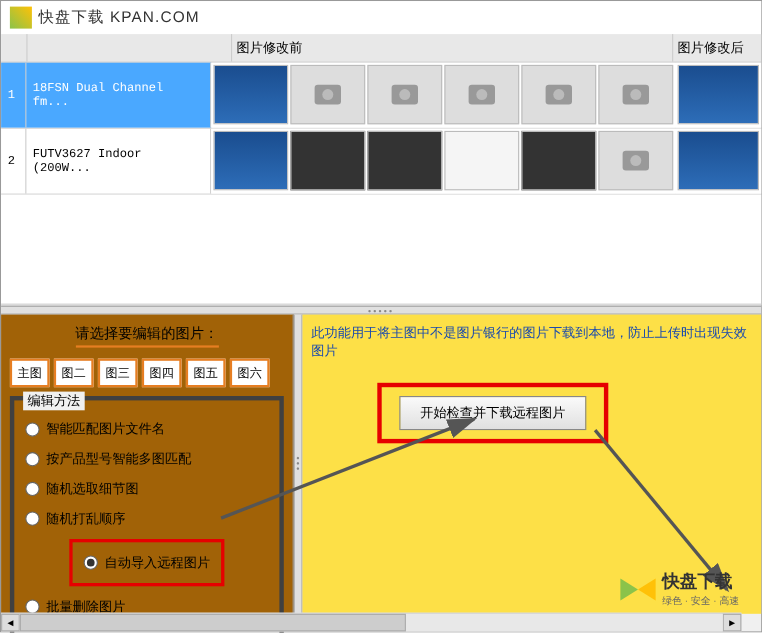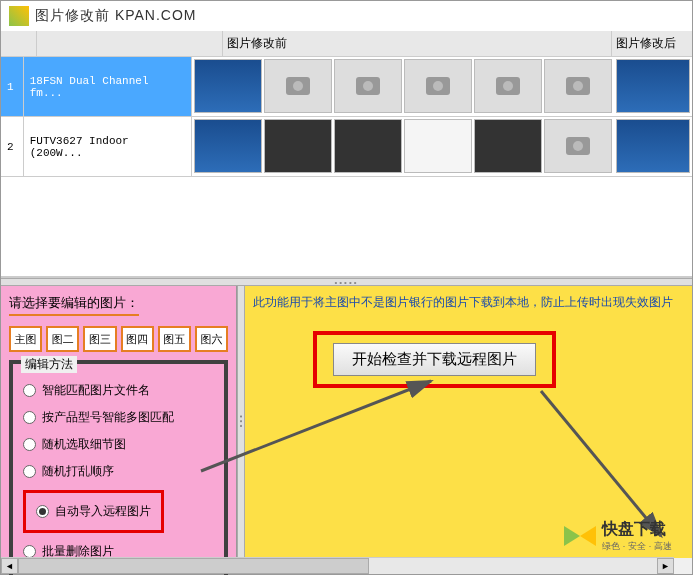--- a/index.html
+++ b/index.html
@@ -2,55 +2,55 @@
 <html><head>
 <meta charset="utf-8">
 <style>
 * { box-sizing: border-box; margin: 0; padding: 0; }
 body { font-family: "Microsoft YaHei", SimSun, Arial, sans-serif; font-size: 12px; background: #fff; width: 693px; height: 575px; overflow: hidden; position: relative; }
 .window { width: 100%; height: 100%; border: 1px solid #999; background: #f0f0f0; position: relative; }
 .titlebar { height: 30px; background: #fff; display: flex; align-items: center; padding: 0 8px; font-size: 14px; }
 .logo-small { width: 20px; height: 20px; background: linear-gradient(45deg,#8bc34a,#ffc107); margin-right: 6px; }
 .titlebar-text { color: #333; letter-spacing: 1px; }
 .top-section { background: #fff; border-bottom: 1px solid #ccc; }
-.header-row { display: flex; background: #e8e8e8; border-bottom: 1px solid #ccc; font-size: 12px; padding-left: 12px; }
+.header-row { display: flex; background: #e8e8e8; border-bottom: 1px solid #ccc; font-size: 12px; }
 .col-idx { width: 24px; border-right: 1px solid #ccc; padding: 4px; }
 .col-name { width: 186px; border-right: 1px solid #ccc; padding: 4px; }
 .col-before { flex: 1; border-right: 1px solid #ccc; padding: 4px; }
 .col-after { width: 80px; padding: 4px; }
 .data-row { display: flex; border-bottom: 1px solid #ccc; height: 60px; }
 .data-row .col-idx, .data-row .col-name { display: flex; align-items: center; padding-left: 6px; font-family: "Courier New", monospace; font-size: 11px; }
 .row-selected .col-idx, .row-selected .col-name { background: #4aa8ff; color: #fff; }
 .thumbs { flex: 1; display: flex; gap: 2px; padding: 2px; background: #fff; }
 .thumb { width: 68px; height: 54px; background: #ddd; border: 1px solid #bbb; display: flex; align-items: center; justify-content: center; position: relative; }
 .thumb.photo { background: linear-gradient(#1a4d8f,#2d6db8); }
 .thumb.device { background: #333; }
 .thumb.device2 { background: #f5f5f5; }
 .cam-icon { width: 24px; height: 18px; background: #999; border-radius: 3px; position: relative; }
 .cam-icon::before { content: ''; position: absolute; width: 10px; height: 10px; background: #bbb; border-radius: 50%; top: 4px; left: 7px; }
 .thumb-after { width: 78px; padding: 2px; background: #fff; }
 .thumb-after .thumb { width: 74px; }
 .splitter-h { height: 8px; background: #e0e0e0; border-top: 1px solid #aaa; border-bottom: 1px solid #aaa; display: flex; align-items: center; justify-content: center; }
 .splitter-dots { color: #888; letter-spacing: 2px; font-size: 8px; }
 .bottom-section { display: flex; height: 272px; }
-.left-panel { width: 236px; border-right: 1px solid #999; background: #f9a8d4; padding: 8px; position: relative; }
+.left-panel { width: 266px; border-right: 1px solid #999; background: #a16207; padding: 8px; position: relative; text-align: center; }
 .splitter-v { width: 8px; background: #e0e0e0; border-left: 1px solid #aaa; border-right: 1px solid #aaa; display: flex; align-items: center; justify-content: center; }
 .right-panel { flex: 1; background: #fde047; padding: 8px; position: relative; }
 .prompt-label { font-size: 13px; margin-bottom: 10px; display: inline-block; border-bottom: 2px solid #e67e22; padding-bottom: 2px; }
 .btn-row { display: flex; gap: 4px; margin-bottom: 8px; }
 .img-btn { width: 36px; height: 26px; border: 2px solid #e67e22; background: #fff; font-size: 11px; display: flex; align-items: center; justify-content: center; cursor: pointer; }
 .fieldset { border: 4px solid #404040; padding: 8px 10px 10px; position: relative; }
 .fieldset-legend { position: absolute; top: -8px; left: 8px; background: #f0f0f0; padding: 0 4px; font-size: 12px; }
 .radio-item { display: flex; align-items: center; margin: 10px 0; cursor: pointer; }
 .radio-circle { width: 13px; height: 13px; border: 1px solid #666; border-radius: 50%; margin-right: 6px; position: relative; background: #fff; }
 .radio-circle.checked::after { content: ''; position: absolute; width: 7px; height: 7px; background: #333; border-radius: 50%; top: 2px; left: 2px; }
 .highlight-box { border: 3px solid #e60000; padding: 10px 10px; display: inline-block; }
 .info-text { color: #1a4aad; font-size: 12px; margin-bottom: 20px; }
 .action-btn-wrap { border: 4px solid #e60000; display: inline-block; padding: 8px 16px; margin-left: 60px; }
-.action-btn { padding: 6px 18px; background: linear-gradient(#fafafa,#e0e0e0); border: 1px solid #888; cursor: pointer; font-size: 15px; font-family: Liberation Mono, monospace; }
+.action-btn { padding: 6px 18px; background: linear-gradient(#fafafa,#e0e0e0); border: 1px solid #888; cursor: pointer; font-size: 12px; font-family: Liberation Mono, monospace; }
 .arrow { position: absolute; pointer-events: none; z-index: 10; }
 .arrow svg { overflow: visible; }
 .wm-logo { position: absolute; right: 20px; bottom: 20px; display: flex; align-items: center; z-index: 20; }
 .wm-icon { width: 36px; height: 36px; position: relative; }
 .wm-icon .k1 { position: absolute; width: 0; height: 0; border-left: 16px solid #8bc34a; border-top: 10px solid transparent; border-bottom: 10px solid transparent; top: 8px; left: 2px; }
 .wm-icon .k2 { position: absolute; width: 0; height: 0; border-right: 16px solid #ffc107; border-top: 10px solid transparent; border-bottom: 10px solid transparent; top: 8px; left: 18px; }
 .wm-text { margin-left: 4px; }
 .wm-title { font-size: 16px; font-weight: bold; color: #333; }
 .wm-sub { font-size: 9px; color: #666; }
 .scrollbar-bottom { position: absolute; bottom: 0; left: 0; right: 18px; height: 17px; background: #f0f0f0; border-top: 1px solid #ccc; display: flex; }
@@ -58,21 +58,21 @@
 .scroll-thumb { position: absolute; left: 0; width: 55%; height: 100%; background: #cdcdcd; border: 1px solid #aaa; }
 .scroll-btn { width: 17px; background: #ddd; border: 1px solid #aaa; display: flex; align-items: center; justify-content: center; font-size: 9px; }
 .blank-area { height: 100px; background: #fff; border-bottom: 1px solid #ccc; }
 </style>
 </head>
 <body>
 
 <div class="window">
   <div class="titlebar">
     <div class="logo-small"></div>
-    <span class="titlebar-text">图片修改前 KPAN.COM</span>
+    <span class="titlebar-text">快盘下载 KPAN.COM</span>
   </div>
 
   <div class="top-section">
     <div class="header-row">
       <div class="col-idx"></div>
       <div class="col-name"></div>
       <div class="col-before">图片修改前</div>
       <div class="col-after">图片修改后</div>
     </div>
 

